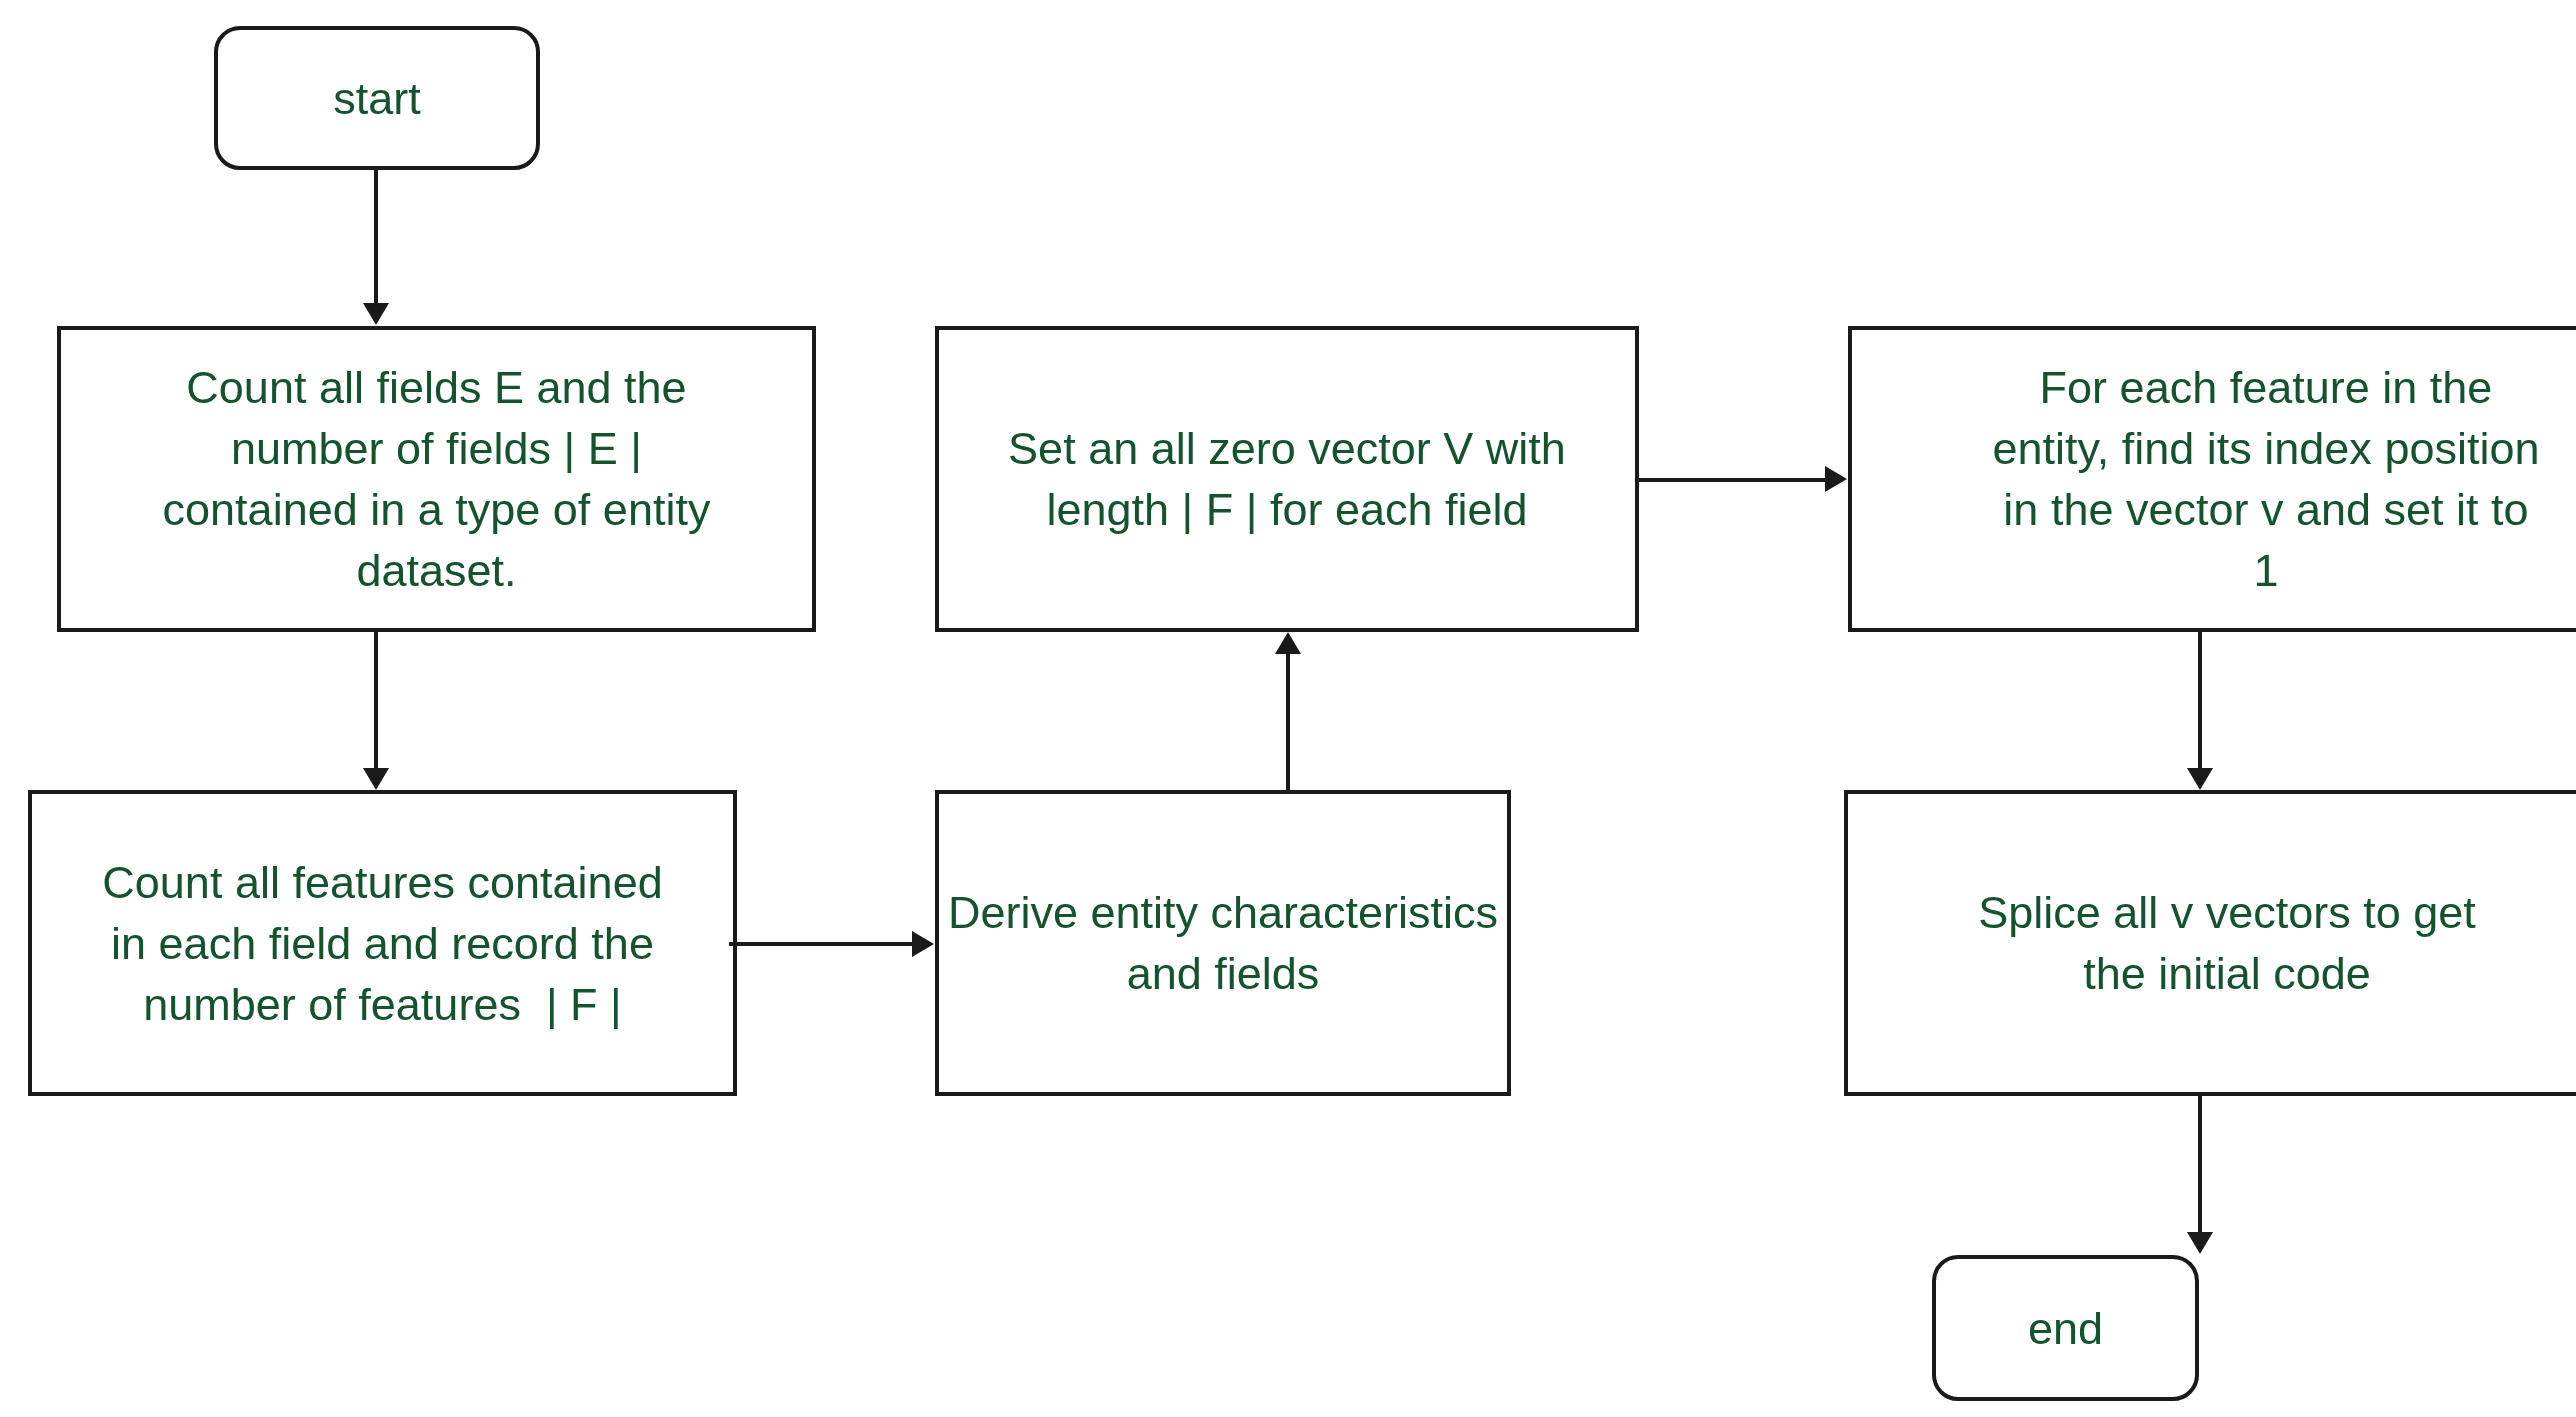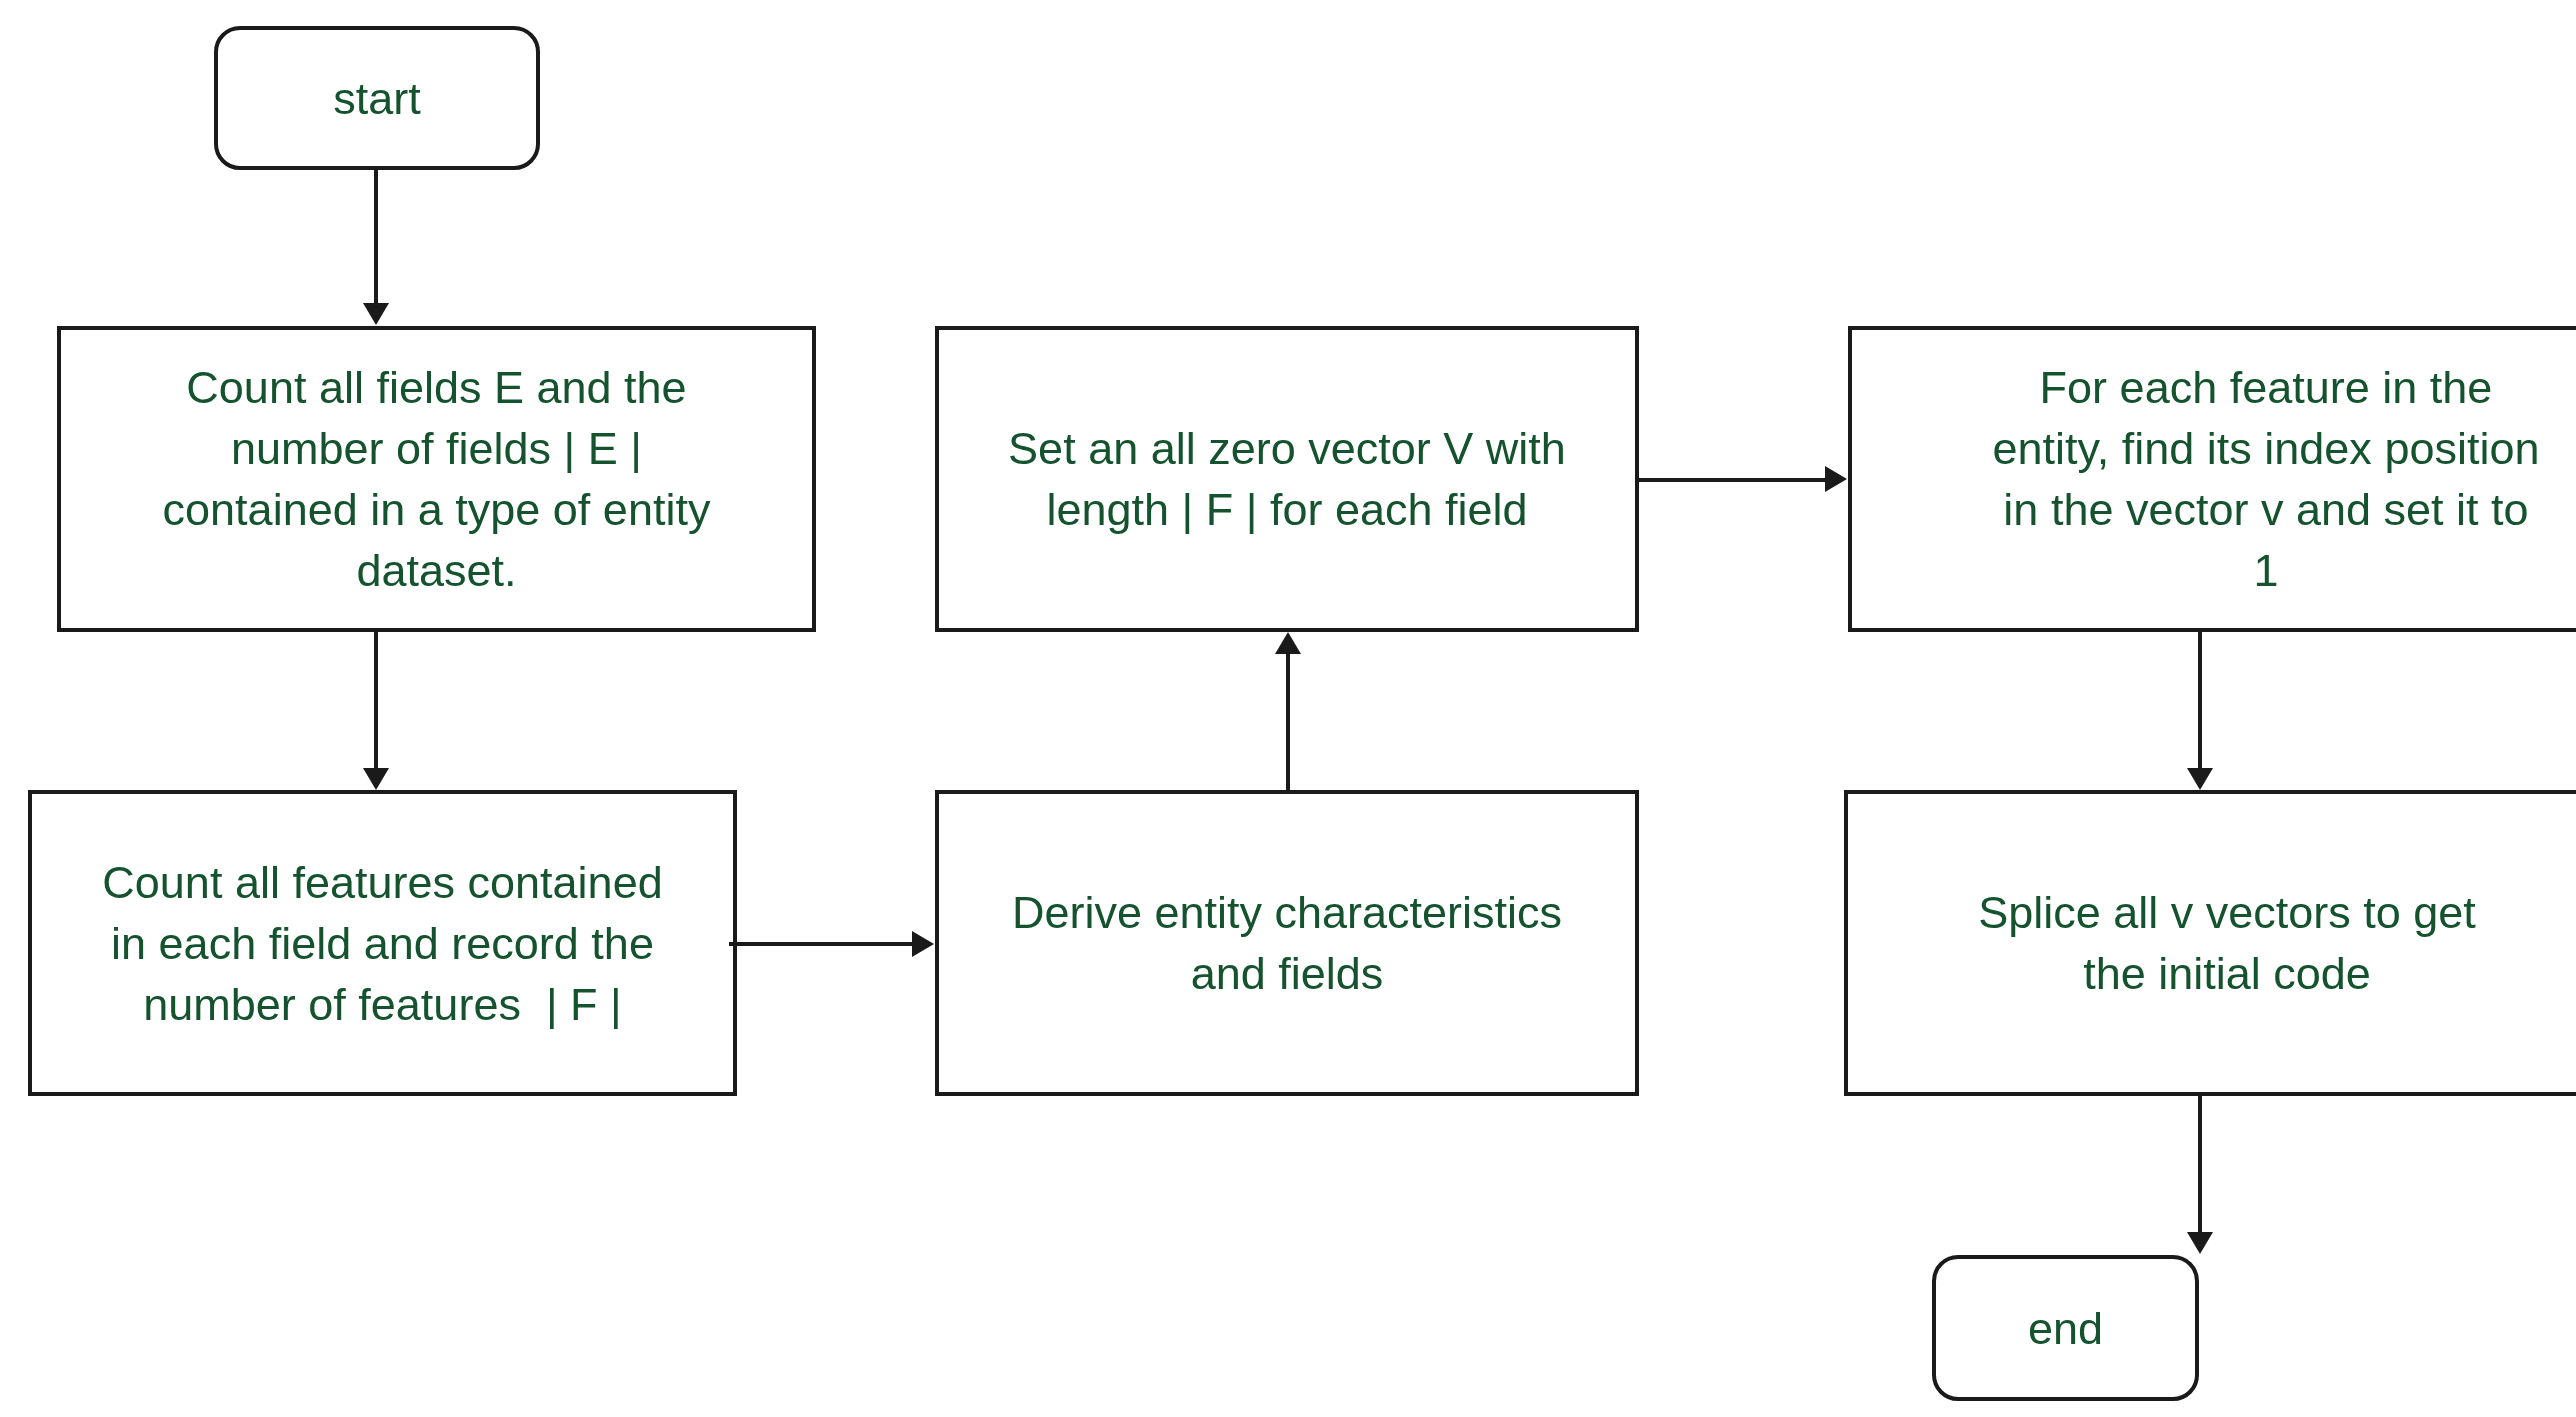--- a/index.html
+++ b/index.html
@@ -29,21 +29,21 @@
     white-space: pre-line;
     padding: 7px 3.5px;
   }
   .terminator {
     border-radius: 26px;
   }
   
   #n-start   { left: 214px;  top: 26px;   width: 326px; height: 144px; }
   #n-box1    { left: 20px;   top: 326px;  width: 759px; height: 306px; margin-left: 37px; }
   #n-box2    { left: 28px;   top: 790px;  width: 709px; height: 306px; }
-  #n-box3    { left: 935px; top: 790px;  width: 704px; height: 306px; }
+  #n-box3    { left: 935px; top: 790px;  width: 576px; height: 306px; }
   #n-box4    { left: 935px; top: 326px;  width: 704px; height: 306px; }
   #n-box5    { left: 1848px; top: 326px;  width: 836px; height: 306px; }
   #n-box6    { left: 1844px; top: 790px;  width: 766px; height: 306px; }
   #n-end     { left: 1932px; top: 1255px; width: 267px; height: 146px; }
 
   
   .vline, .hline {
     position: absolute;
     background: #1a1a1a;
   }

